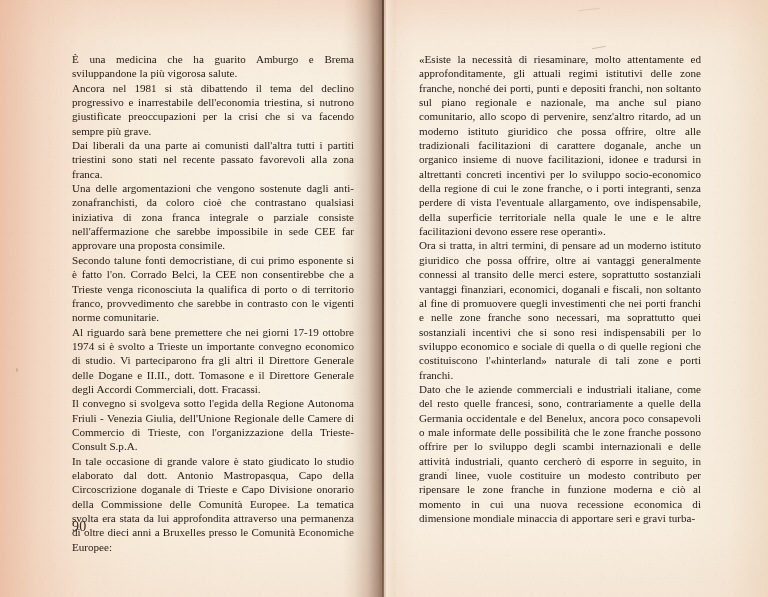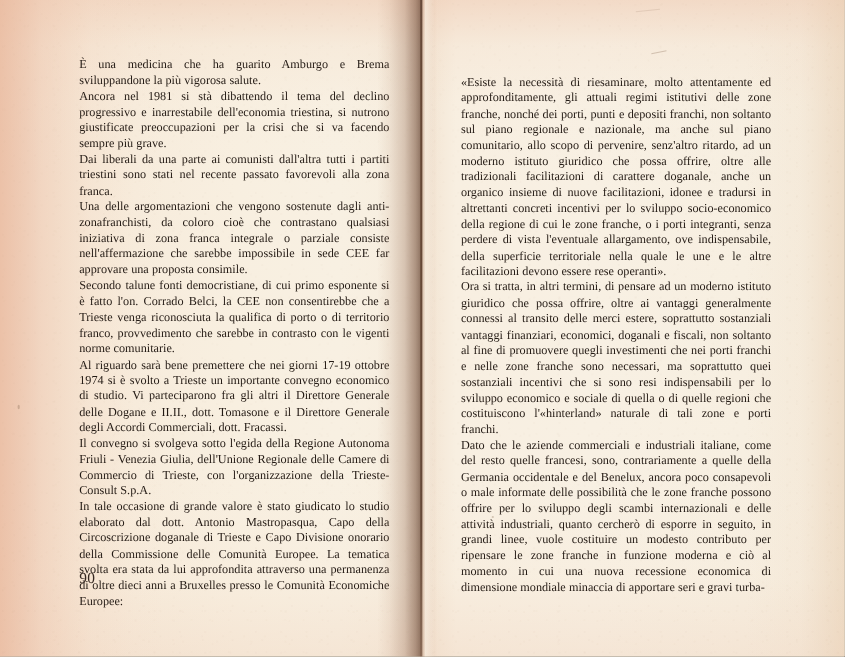--- a/index.html
+++ b/index.html
@@ -136,21 +136,21 @@
     height: 1px;
   }
 
   
   .page {
     position: absolute;
     top: 52px;
     color: #231a14;
   }
   .page.left  { left: 72px;  width: 282px; }
-  .page.right { left: 419px; width: 282px; margin-top: 16px; }
+  .page.right { left: 419px; width: 282px; }
 
   .body-text {
     font-size: 11.1px;
     line-height: 14.35px;
     text-align: justify;
     text-justify: inter-word;
     -webkit-hyphens: none;
     hyphens: none;
     white-space: pre-line;
     word-spacing: 0.1px;

